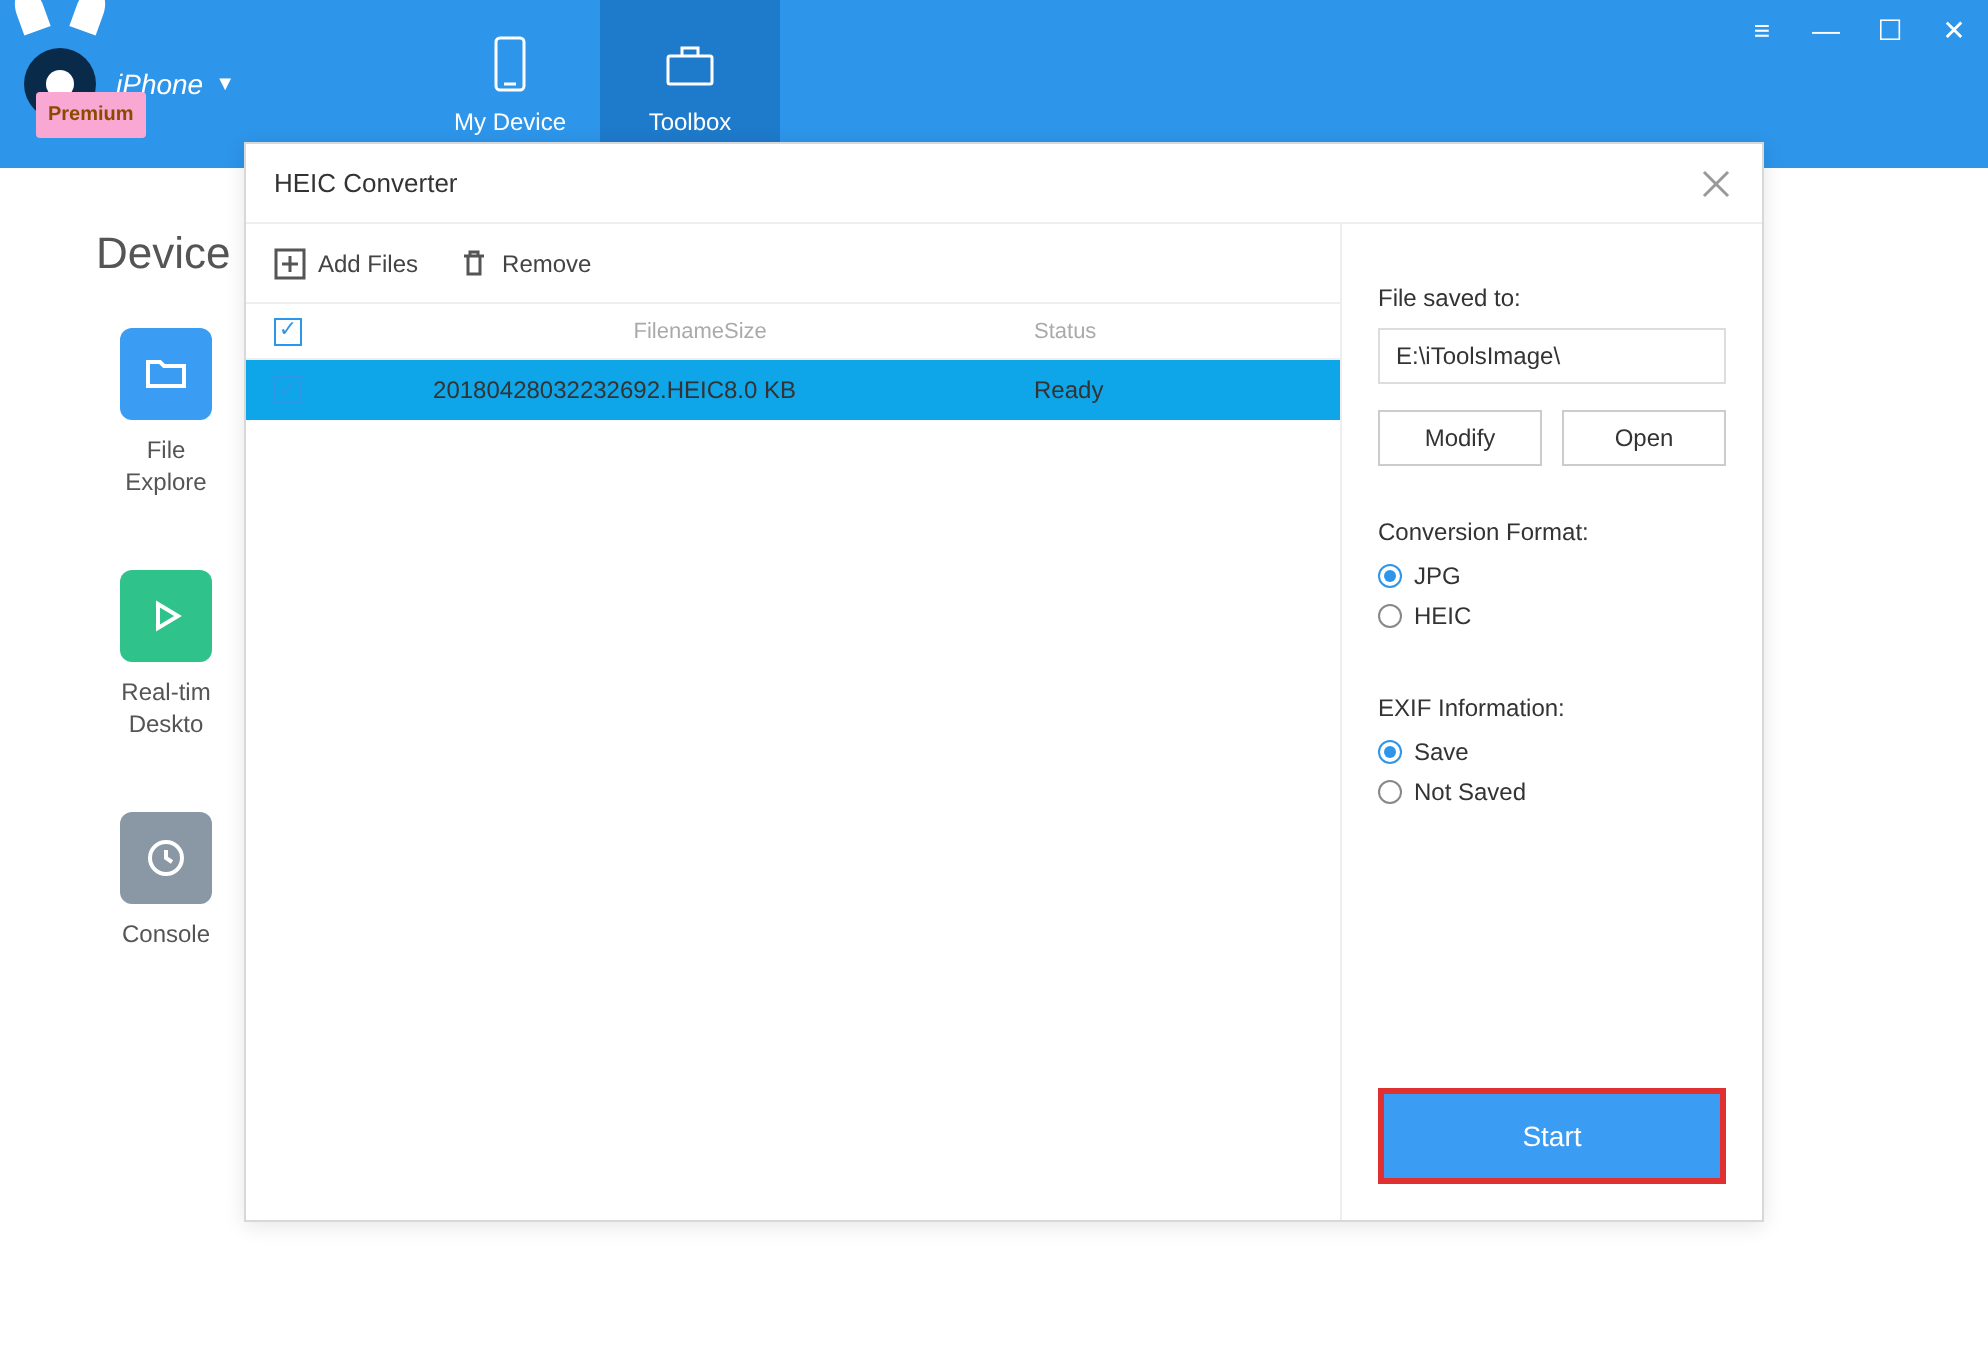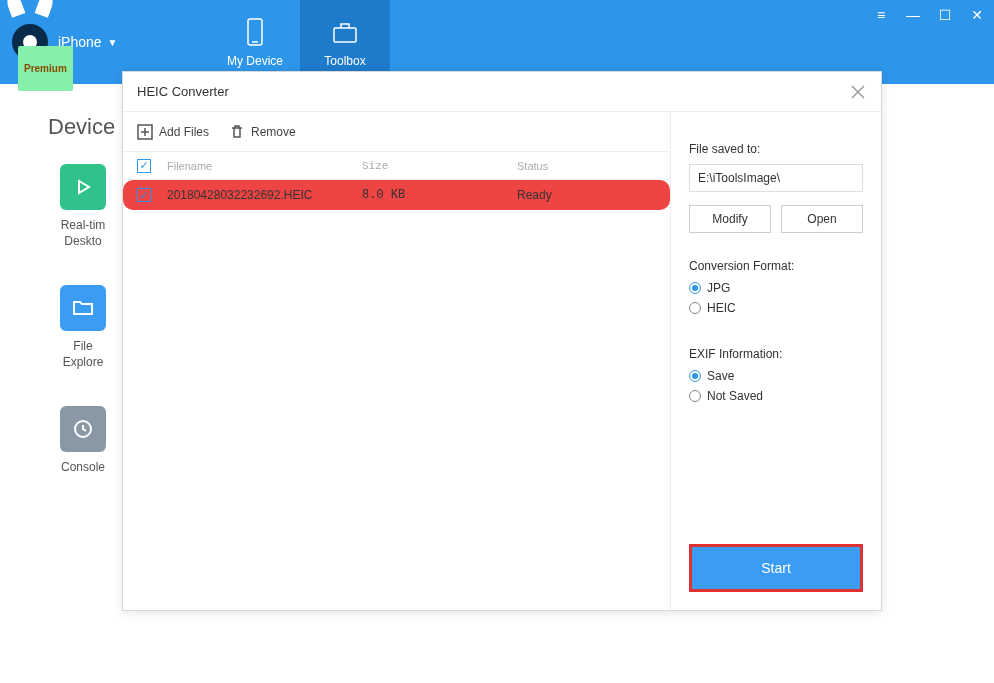--- a/index.html
+++ b/index.html
@@ -7,22 +7,22 @@
 
 
 .topbar { height: 84px; background: #2d95ea; display: flex; align-items: stretch; position: relative; }
 .logo-area { width: 210px; display: flex; align-items: center; padding-left: 12px; position: relative; }
 .logo-eye { width: 36px; height: 36px; border-radius: 50%; background: #0a2a4a; display: flex; align-items: center; justify-content: center; margin-right: 10px; position: relative; }
 .logo-eye::after { content: ""; width: 14px; height: 14px; background: #fff; border-radius: 50%; }
 .logo-ears { position: absolute; top: -6px; left: 8px; width: 44px; height: 20px; }
 .logo-ears::before, .logo-ears::after { content: ""; position: absolute; width: 14px; height: 22px; background: #fff; border-radius: 50% 50% 0 0; }
 .logo-ears::before { left: 0; transform: rotate(-20deg); }
 .logo-ears::after { right: 0; transform: rotate(20deg); }
-.premium-ribbon { position: absolute; top: 46px; left: 18px; background: #86efac; color: #8a4b00; font-size: 10px; font-weight: bold; padding: 17px 6px; border-radius: 2px; }
-.device-select { color: #fff; font-size: 14px; display: flex; align-items: center; cursor: pointer; }
+.premium-ribbon { position: absolute; top: 46px; left: 18px; background: #f9a8d4; color: #8a4b00; font-size: 10px; font-weight: bold; padding: 6px 6px; border-radius: 2px; }
+.device-select { color: #fff; font-size: 14px; display: flex; align-items: center; cursor: pointer; font-style: italic; }
 .device-select .caret { margin-left: 6px; font-size: 10px; }
 
 .nav-tabs { display: flex; }
 .nav-tab { width: 90px; display: flex; flex-direction: column; align-items: center; justify-content: center; color: #fff; font-size: 12px; cursor: pointer; gap: 6px; }
 .nav-tab.active { background: #1e7acb; }
 .nav-tab svg { width: 32px; height: 32px; stroke: #fff; fill: none; stroke-width: 1.5; }
 
 .win-controls { position: absolute; right: 8px; top: 6px; display: flex; gap: 14px; color: #fff; font-size: 14px; }
 .win-controls span { cursor: pointer; display: inline-flex; width: 18px; height: 18px; align-items: center; justify-content: center; }
 
@@ -45,28 +45,28 @@
 .modal-close svg { width: 100%; height: 100%; stroke: currentColor; stroke-width: 1.5; }
 
 .modal-body { flex: 1; display: flex; }
 .left-pane { flex: 1; border-right: 1px solid #eee; display: flex; flex-direction: column; }
 .toolbar { height: 40px; display: flex; align-items: center; padding: 0 14px; gap: 20px; border-bottom: 1px solid #eee; }
 .tool-btn { display: flex; align-items: center; gap: 6px; font-size: 12px; color: #444; cursor: pointer; }
 .tool-btn svg { width: 16px; height: 16px; stroke: #555; fill: none; stroke-width: 1.5; }
 
 .table-header { height: 28px; display: flex; align-items: center; border-bottom: 1px solid #eee; font-size: 11px; color: #aaa; padding: 0 14px; }
 .col-check { width: 30px; display: flex; align-items: center; }
-.col-name { flex: 0 0 195px; }
-.col-size { flex: 0 0 155px; font-family: Liberation Mono, monospace; }
+.col-name { flex: 0 0 195px; text-align: right; }
+.col-size { flex: 0 0 155px; }
 .col-status { flex: 1; }
 .check { width: 14px; height: 14px; border: 1.5px solid #2d95ea; display: inline-flex; align-items: center; justify-content: center; cursor: pointer; }
 .check.checked::after { content: "✓"; color: #2d95ea; font-size: 11px; line-height: 1; }
 
 .table-row { height: 30px; display: flex; align-items: center; padding: 0 14px; font-size: 12px; color: #333; }
-.table-row.selected { background: #ef4444; border-radius: 10px; }
+.table-row.selected { background: #0ea5e9; }
 
 .right-pane { width: 210px; padding: 30px 18px 18px 18px; display: flex; flex-direction: column; font-size: 12px; color: #333; }
 .field-label { margin-bottom: 8px; color: #333; }
 .path-input { width: 100%; height: 28px; border: 1px solid #ddd; padding: 0 8px; font-size: 12px; color: #333; margin-bottom: 13px; }
 .btn-row { display: flex; gap: 10px; margin-bottom: 26px; }
 .btn { flex: 1; height: 28px; border: 1px solid #ccc; background: #fff; font-size: 12px; color: #333; cursor: pointer; }
 .section-title { margin-bottom: 8px; }
 .radio-group { margin-bottom: 26px; }
 .radio-item { display: flex; align-items: center; gap: 6px; margin-bottom: 6px; cursor: pointer; }
 .radio { width: 12px; height: 12px; border: 1.5px solid #888; border-radius: 50%; display: inline-flex; align-items: center; justify-content: center; }
@@ -110,36 +110,36 @@
     <span>—</span>
     <span>☐</span>
     <span>✕</span>
   </div>
 </div>
 
 <div class="bg-content">
   <div class="bg-title">Device</div>
   <div class="bg-items">
     <div class="bg-item">
+      <div class="bg-icon blue">
+        <svg viewBox="0 0 24 24">
+            <path d="M3 6h6l2 2h10v10H3z"></path>
+          </svg>
+      </div>
+      <span>File</span>
+      <span>Explore</span>
+    </div>
+    <div class="bg-item">
       <div class="bg-icon green">
         <svg viewBox="0 0 24 24">
             <polygon points="8,6 18,12 8,18"></polygon>
           </svg>
       </div>
       <span>Real-tim</span>
       <span>Deskto</span>
-    </div>
-    <div class="bg-item">
-      <div class="bg-icon blue">
-        <svg viewBox="0 0 24 24">
-            <path d="M3 6h6l2 2h10v10H3z"></path>
-          </svg>
-      </div>
-      <span>File</span>
-      <span>Explore</span>
     </div>
     <div class="bg-item">
       <div class="bg-icon gray">
         <svg viewBox="0 0 24 24">
             <circle cx="12" cy="12" r="8"></circle>
             <path d="M12 8v4l3 2"></path>
           </svg>
       </div>
       <span>Console</span>
     </div>

